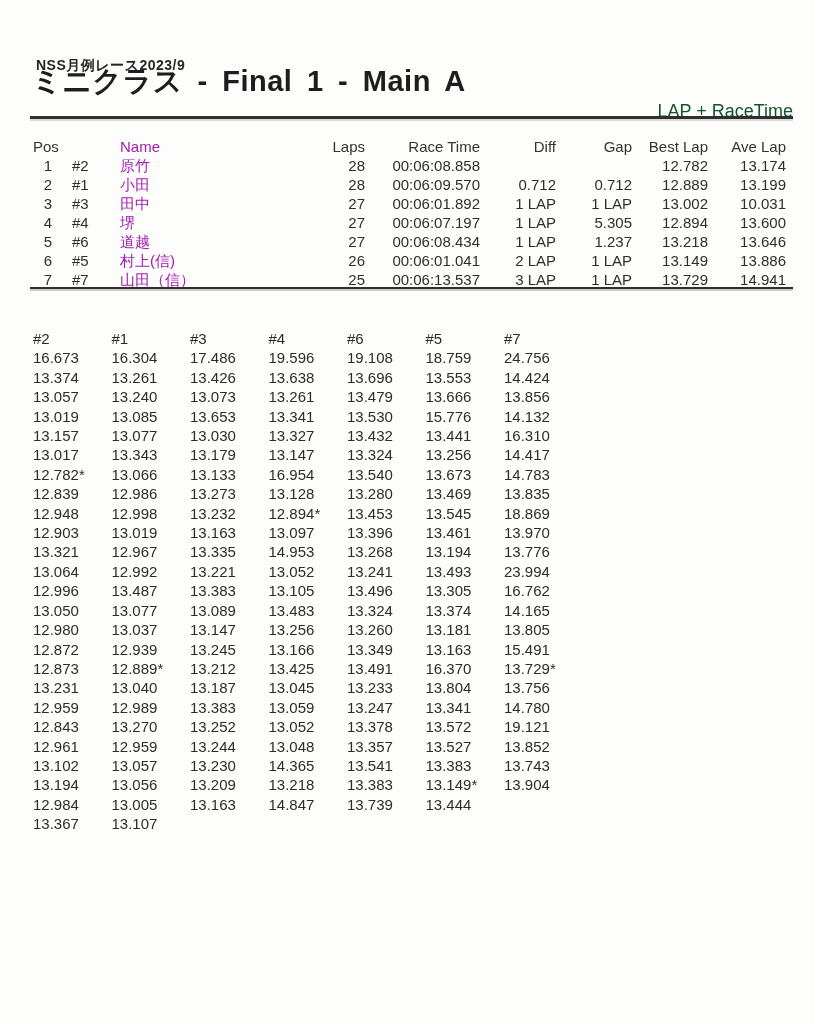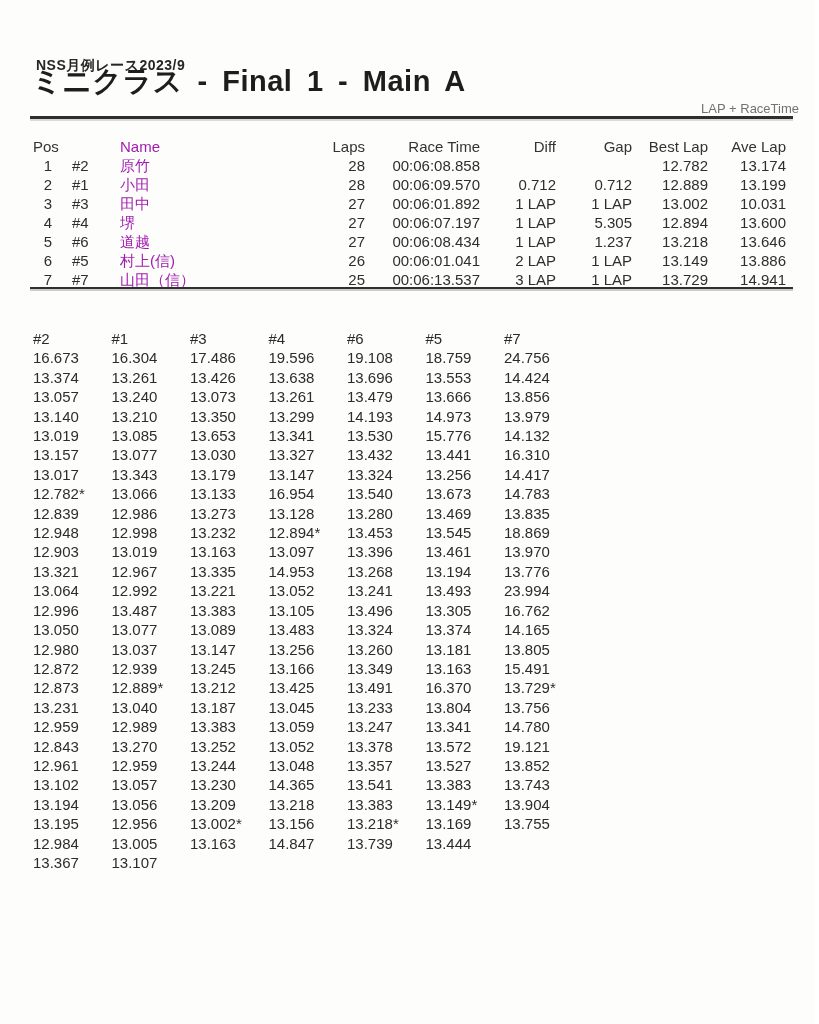--- a/index.html
+++ b/index.html
@@ -17,22 +17,22 @@
     font-size:14px; font-weight:bold; color:#262626;
     letter-spacing:0.5px;
   }
   .race-title {
     position:absolute; left:32px; top:62px;
     font-size:29px; font-weight:bold; color:#1d1d1d;
     word-spacing:6px; letter-spacing:0.5px;
     white-space:nowrap;
   }
   .timing-mode {
-    position:absolute; right:16px; top:101px;
-    font-size:13px; color:#737373;
+    position:absolute; right:22px; top:101px;
+    font-size:18px; color:#14532d;
   }
   .rule {
     position:absolute; left:30px; width:763px;
     background:#2f2f2f;
   }
   .rule-top { top:116px; height:3px; box-shadow:0 2px 0 rgba(60,60,60,0.18); }
   .rule-bottom { top:287px; height:2px; box-shadow:0 2px 0 rgba(60,60,60,0.25); }
 
   
   .results {
@@ -221,29 +221,20 @@
         <div class="lap-row">
           <span>13.057</span>
           <span>13.240</span>
           <span>13.073</span>
           <span>13.261</span>
           <span>13.479</span>
           <span>13.666</span>
           <span>13.856</span>
         </div>
 
-        <div class="lap-row">
-          <span>13.140</span>
-          <span>13.210</span>
-          <span>13.350</span>
-          <span>13.299</span>
-          <span>14.193</span>
-          <span>14.973</span>
-          <span>13.979</span>
-        </div>
 
         <div class="lap-row">
           <span>13.019</span>
           <span>13.085</span>
           <span>13.653</span>
           <span>13.341</span>
           <span>13.530</span>
           <span>15.776</span>
           <span>14.132</span>
         </div>
@@ -431,29 +422,20 @@
         <div class="lap-row">
           <span>13.194</span>
           <span>13.056</span>
           <span>13.209</span>
           <span>13.218</span>
           <span>13.383</span>
           <span>13.149*</span>
           <span>13.904</span>
         </div>
 
-        <div class="lap-row">
-          <span>13.195</span>
-          <span>12.956</span>
-          <span>13.002*</span>
-          <span>13.156</span>
-          <span>13.218*</span>
-          <span>13.169</span>
-          <span>13.755</span>
-        </div>
 
         <div class="lap-row">
           <span>12.984</span>
           <span>13.005</span>
           <span>13.163</span>
           <span>14.847</span>
           <span>13.739</span>
           <span>13.444</span>
           <span></span>
         </div>

